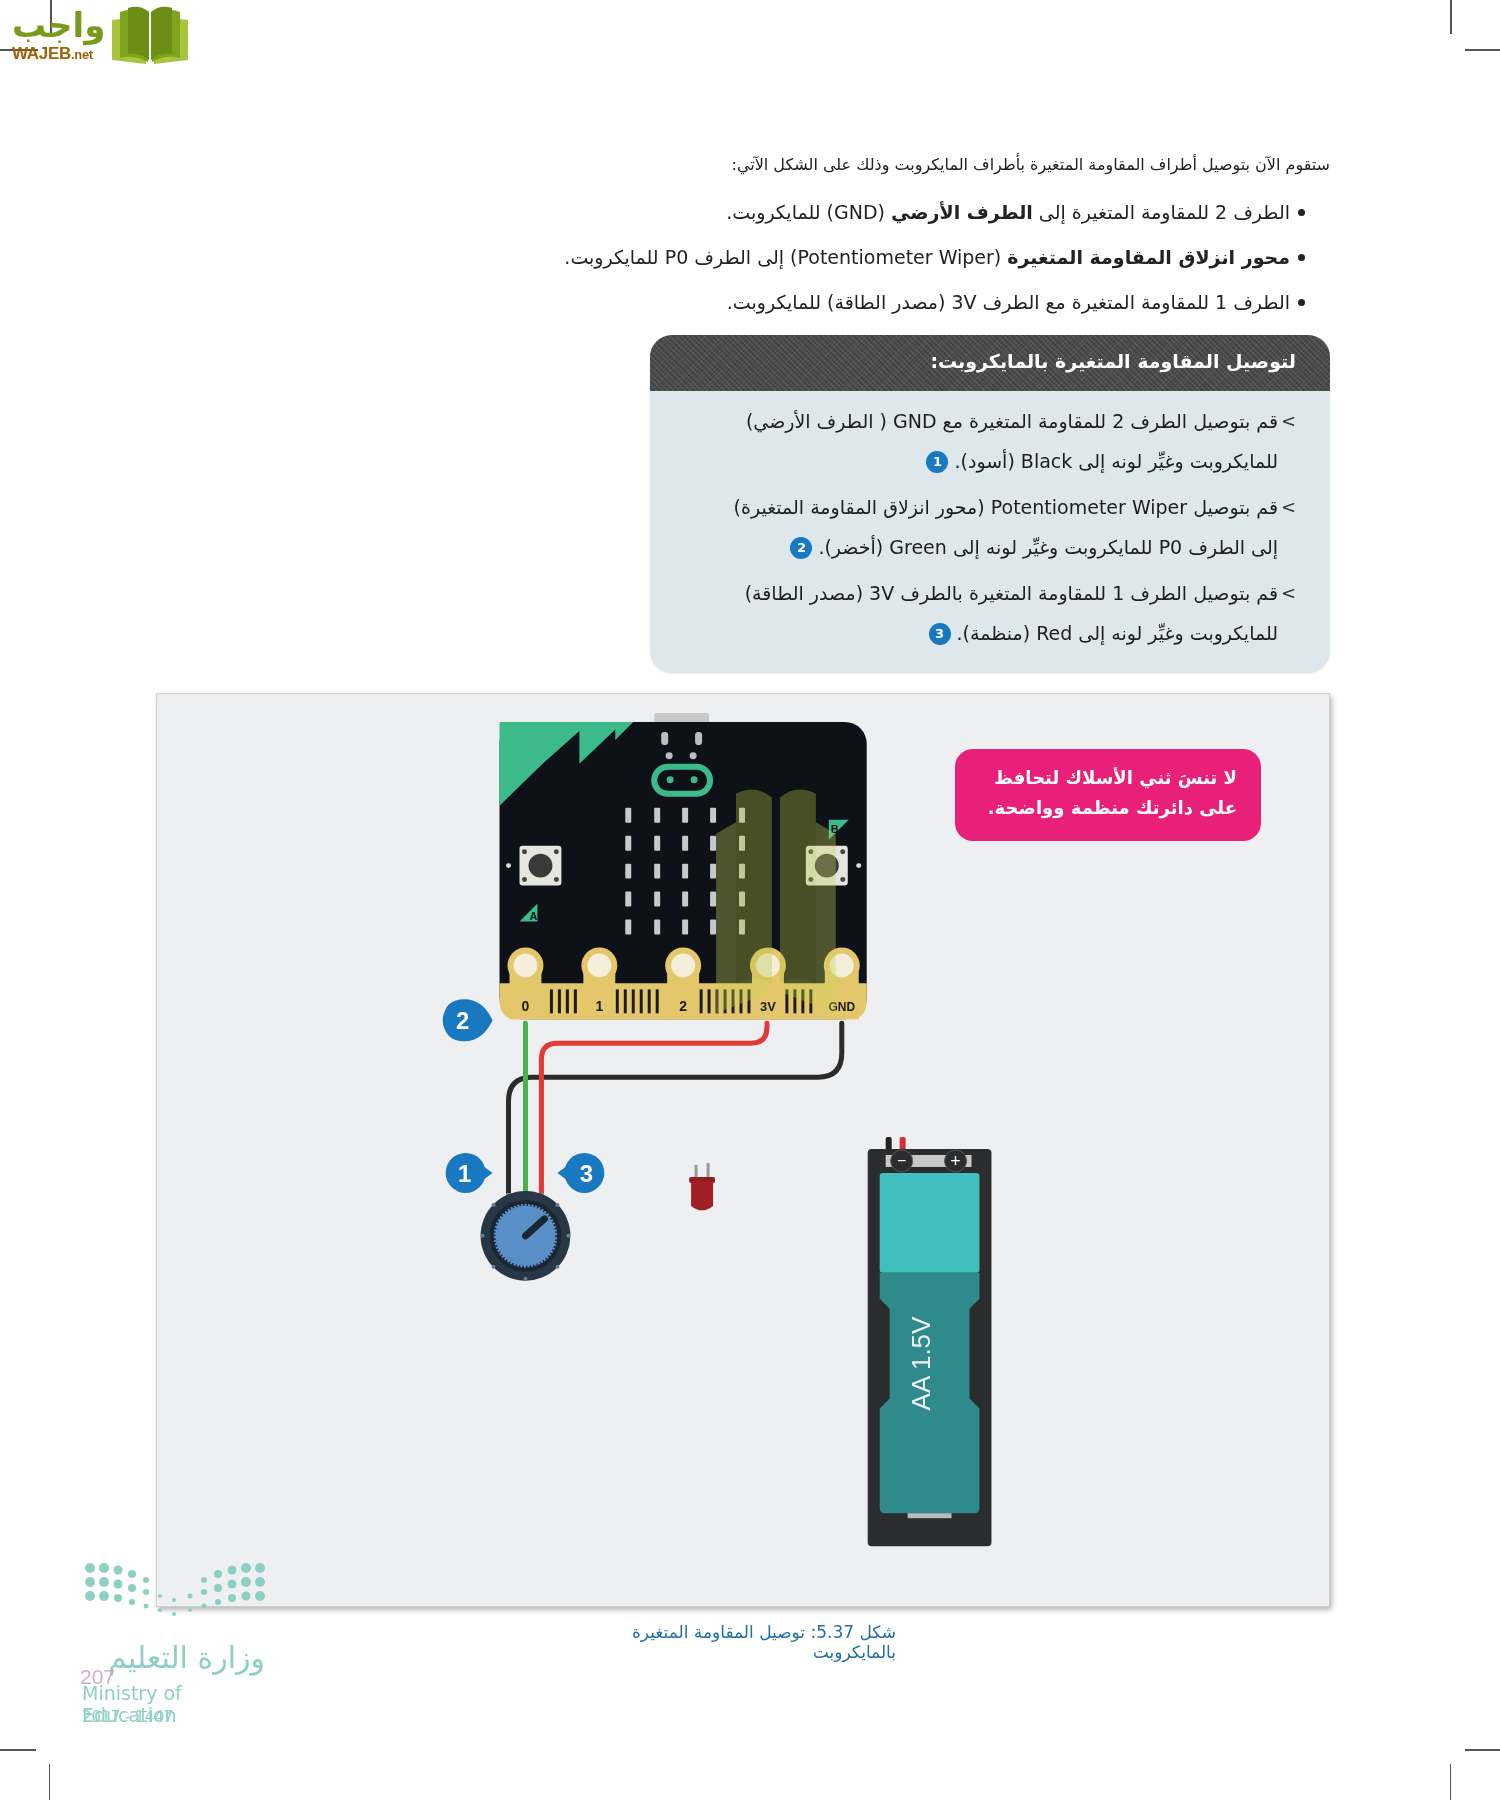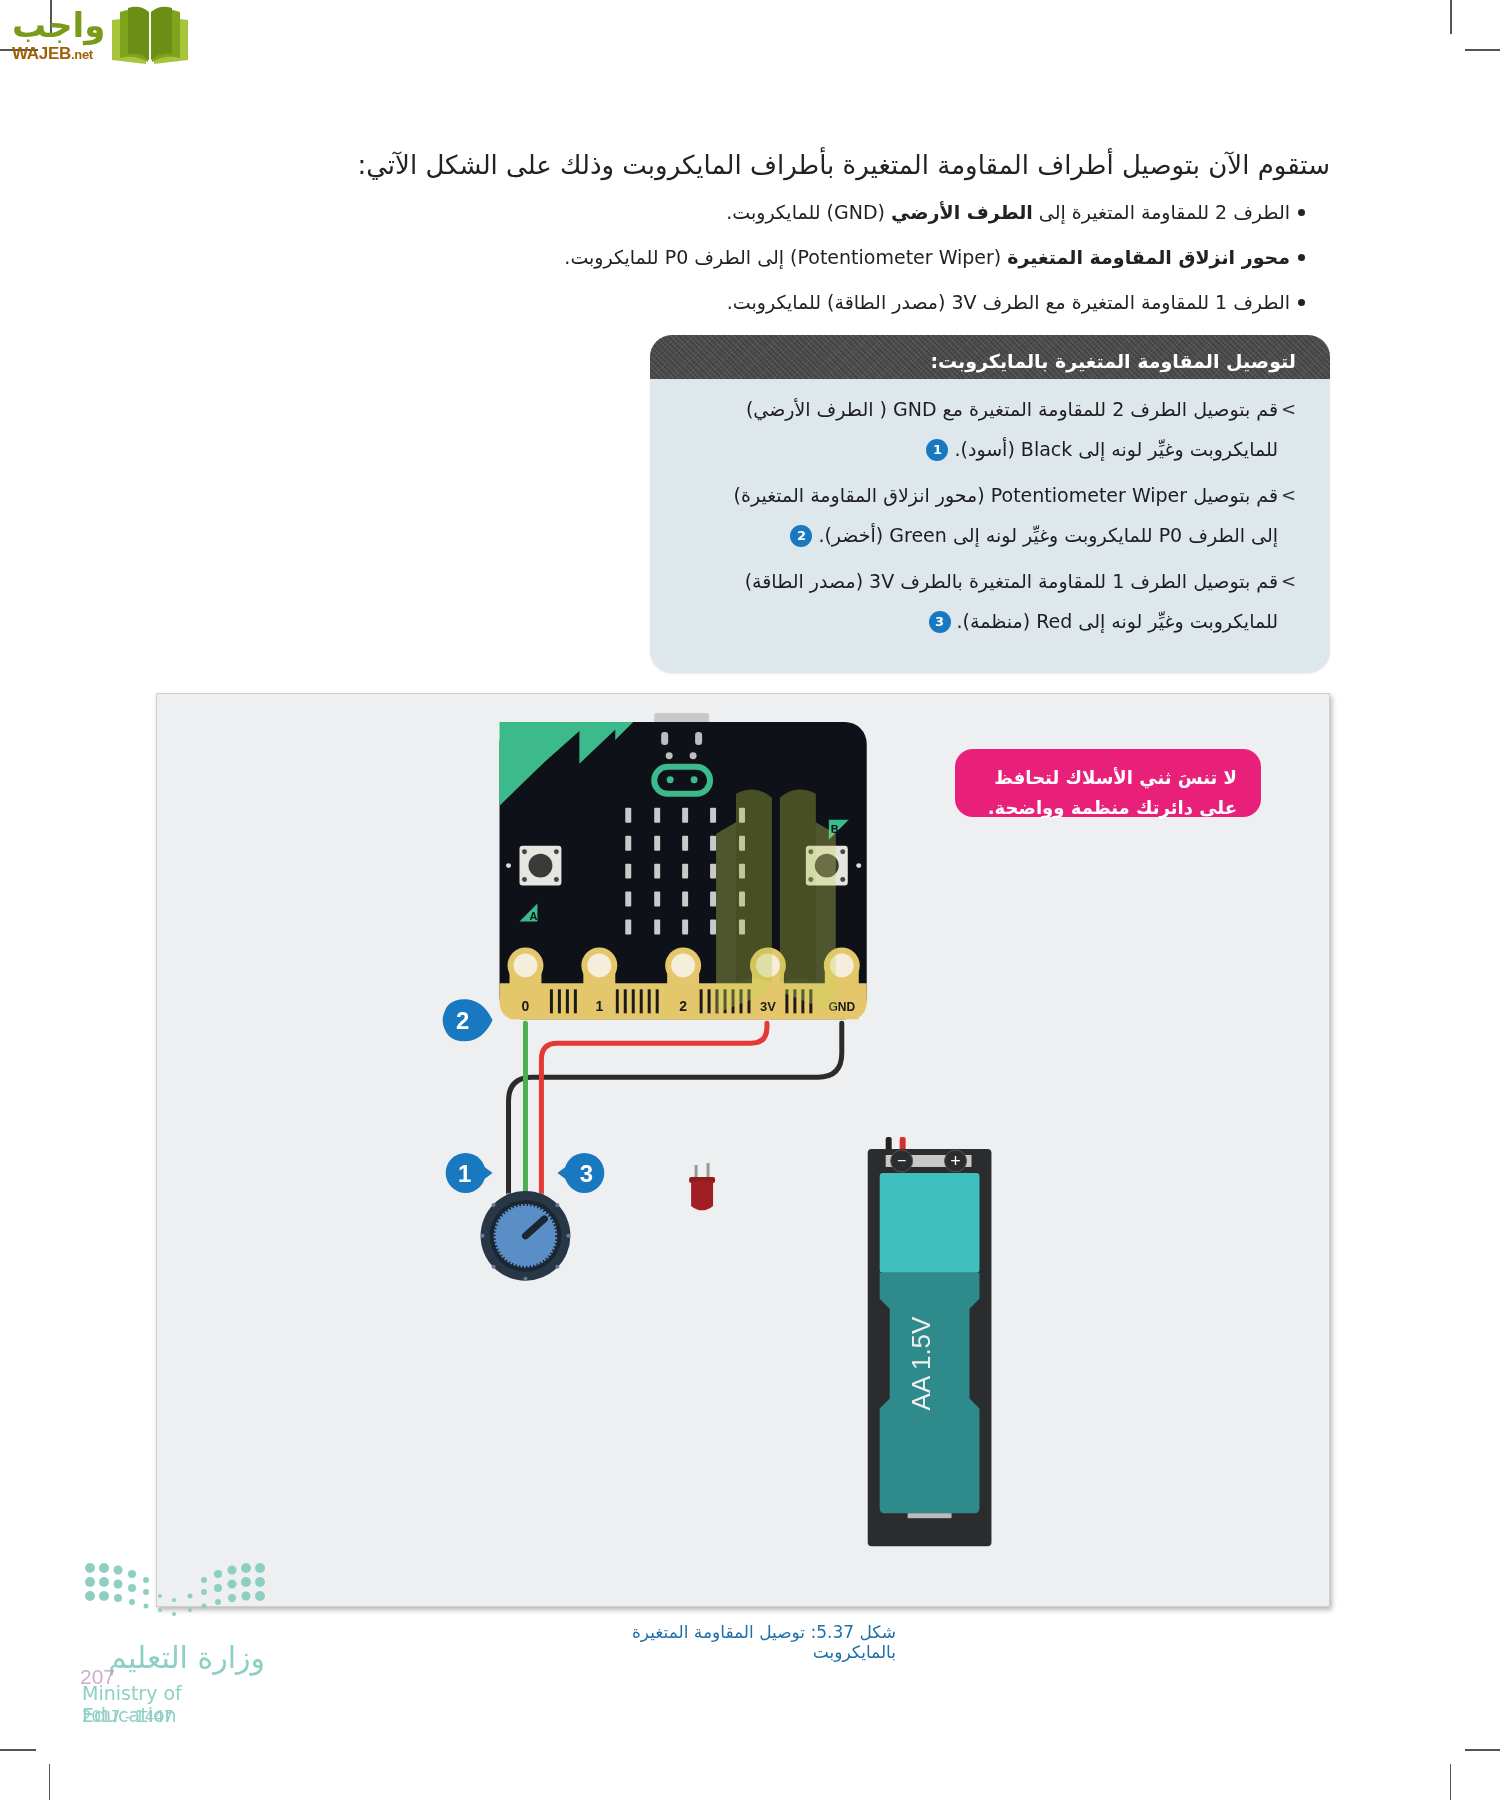--- a/index.html
+++ b/index.html
@@ -11,44 +11,44 @@
 
   
   .wajeb-logo { position: absolute; left: 8px; top: 4px; width: 185px; height: 62px; }
   .wajeb-ar { position: absolute; left: 4px; top: 2px; font-size: 34px; font-weight: bold; color: #7a9a1a; direction: rtl; font-family: "DejaVu Sans", sans-serif; line-height: 38px; }
   .wajeb-en { position: absolute; left: 4px; top: 40px; font-size: 17px; font-weight: bold; color: #a16207; font-family: "Liberation Sans", sans-serif; letter-spacing: -0.3px; }
   .wajeb-en small { font-size: 13px; }
   .wajeb-book { position: absolute; left: 100px; top: 2px; width: 84px; height: 60px; }
 
   
   .rtl { direction: rtl; text-align: right; }
-  .intro { position: absolute; right: 170px; top: 150px; font-size: 26px; line-height: 30px; font-family: "DejaVu Sans", sans-serif; color: #222; }
+  .intro { position: absolute; right: 170px; top: 150px; font-size: 16px; line-height: 30px; font-family: "DejaVu Sans", sans-serif; color: #222; }
   .bullets { position: absolute; right: 170px; top: 197px; width: 900px; }
   .bullet { position: relative; font-size: 19px; line-height: 30px; height: 45px; padding-right: 40px; color: #222; }
   .bullet::before { content: ""; position: absolute; right: 25px; top: 12px; width: 7px; height: 7px; border-radius: 50%; background: #222; }
   .bullet b { font-weight: bold; }
 
   
   .instr-box { position: absolute; left: 650px; top: 335px; width: 680px; height: 338px; background: #dde7ec; border-radius: 22px; overflow: hidden; box-shadow: 0 1px 2px rgba(0,0,0,0.08); }
-  .instr-head { height: 44px; background: #4a4a4a;
+  .instr-head { height: 56px; background: #4a4a4a;
     background-image: repeating-linear-gradient(45deg, rgba(255,255,255,0.05) 0 2px, rgba(0,0,0,0.06) 2px 4px), repeating-linear-gradient(-45deg, rgba(255,255,255,0.04) 0 1px, rgba(0,0,0,0.05) 1px 3px);
     color: #ffffff; font-size: 19px; font-weight: bold; line-height: 52px; padding-right: 34px; direction: rtl; text-align: right; }
   .instr-list { padding: 10px 34px 0 40px; direction: rtl; }
   .step { position: relative; font-size: 19px; line-height: 40px; color: #1e1e1e; padding-right: 18px; margin-bottom: 6px; }
   .step .gt { position: absolute; right: 0; top: 0; font-size: 18px; color: #333; }
   .step b { font-weight: normal; }
   .num-badge { display: inline-block; width: 22px; height: 22px; border-radius: 50%; background: #1878c0; color: #fff; font-size: 13px; font-weight: bold; line-height: 22px; text-align: center; vertical-align: 2px; margin-right: 6px; }
 
   
   .figure { position: absolute; left: 156px; top: 693px; width: 1174px; height: 914px; background: #eeeff0; border: 1px solid #cfcfcf; box-shadow: 2px 3px 5px rgba(0,0,0,0.28); }
   .fig-inner { position: absolute; left: 0; top: 0; width: 100%; height: 100%; }
   .caption-wrap { position: absolute; left: 590px; top: 1622px; width: 306px; direction: rtl; text-align: right; font-size: 17px; color: #1f6fa8; }
 
   
-  .tip { position: absolute; left: 955px; top: 749px; width: 306px; height: 68px; background: #e8207a; border-radius: 18px; color: #fff; direction: rtl; text-align: right; font-weight: bold; font-size: 18px; line-height: 30px; padding: 14px 24px 0 18px; }
+  .tip { position: absolute; left: 955px; top: 749px; width: 306px; height: 92px; background: #e8207a; border-radius: 18px; color: #fff; direction: rtl; text-align: right; font-weight: bold; font-size: 18px; line-height: 30px; padding: 14px 24px 0 18px; }
 
   
   .ministry { position: absolute; left: 80px; top: 1560px; width: 200px; height: 170px; }
   .min-ar { position: absolute; left: 0; top: 80px; font-size: 30px; color: #8ecfc4; direction: rtl; width: 185px; text-align: right; font-family: "DejaVu Sans", sans-serif; }
   .min-page { position: absolute; left: 0; top: 105px; font-size: 21px; color: #c8a0c8; font-weight: normal; font-family: "Liberation Sans", sans-serif; opacity: 0.85; text-align: center; }
   .min-en { position: absolute; left: 2px; top: 122px; font-size: 19px; color: #8ecfc4; font-family: "DejaVu Sans", sans-serif; }
   .min-year { position: absolute; left: 2px; top: 148px; font-size: 15px; color: #8ecfc4; font-family: "DejaVu Sans", sans-serif; }
 
   svg text { font-family: "Liberation Sans", sans-serif; }
 </style>

